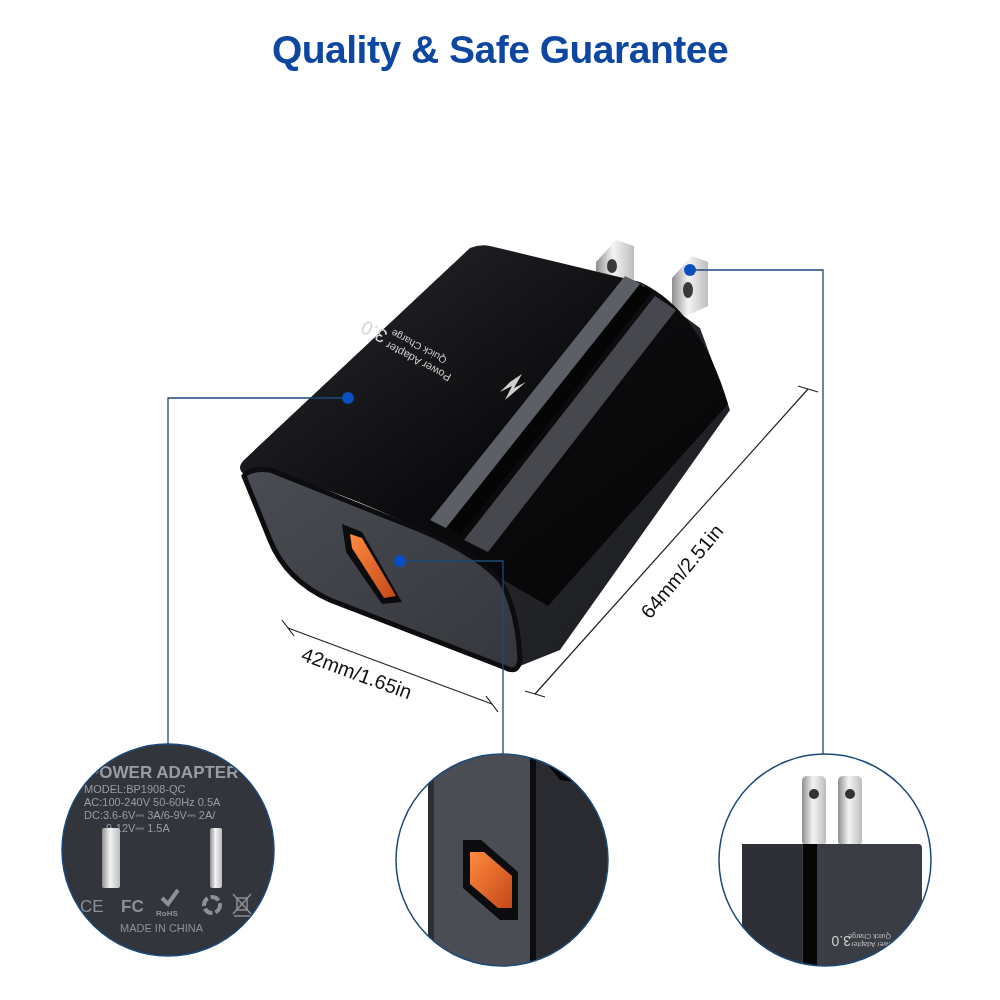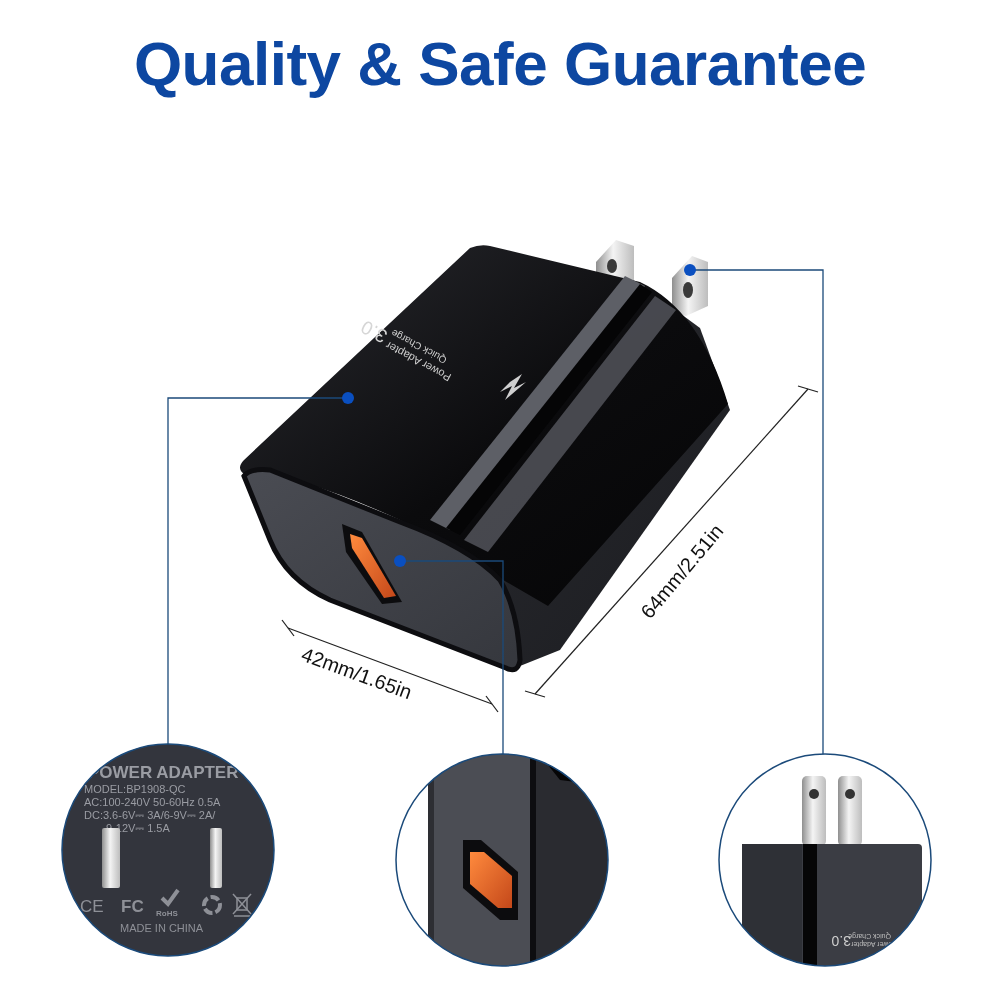--- a/index.html
+++ b/index.html
@@ -1,19 +1,19 @@
 <!DOCTYPE html>
 <html><head>
 <meta charset="utf-8">
 <style>
   html, body { margin: 0; padding: 0; background: #ffffff; }
   body { width: 1000px; height: 1000px; position: relative; overflow: hidden;
          font-family: "Liberation Sans", sans-serif; }
   .title { position: absolute; left: 0; top: 28px; width: 1000px; text-align: center;
-           font-family: "Liberation Sans", sans-serif; font-weight: 700; font-size: 62px;
+           font-family: "Liberation Sans", sans-serif; font-weight: 700; font-size: 39px;
            letter-spacing: -0.5px; color: #0d47a1; }
   svg.stage { position: absolute; left: 0; top: 0; }
   .lbl { font-family: "Liberation Sans", sans-serif; }
 </style>
 </head>
 <body>
 
 <div class="title">Quality &amp; Safe Guarantee</div>
 
 <svg class="stage" width="1000" height="1000" viewBox="0 0 1000 1000">

